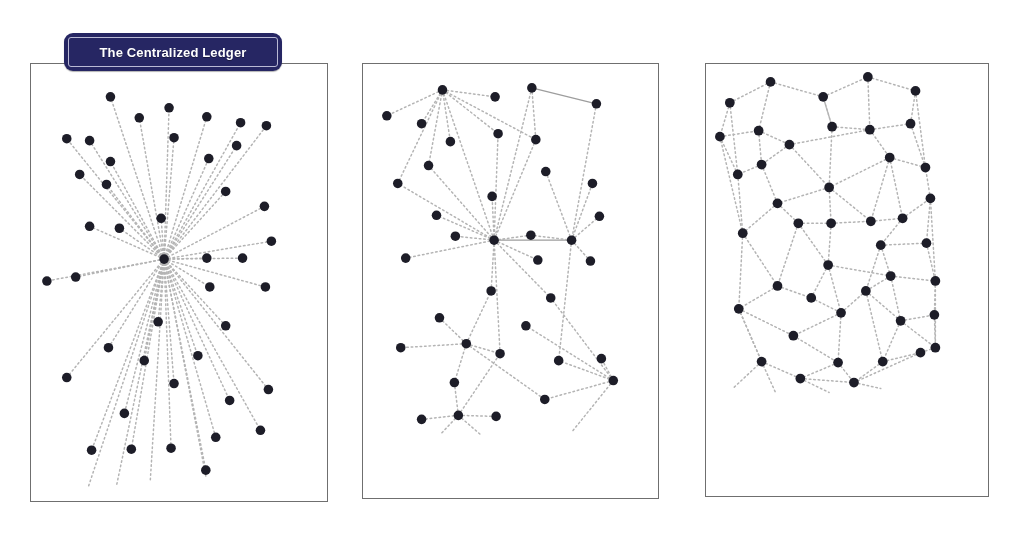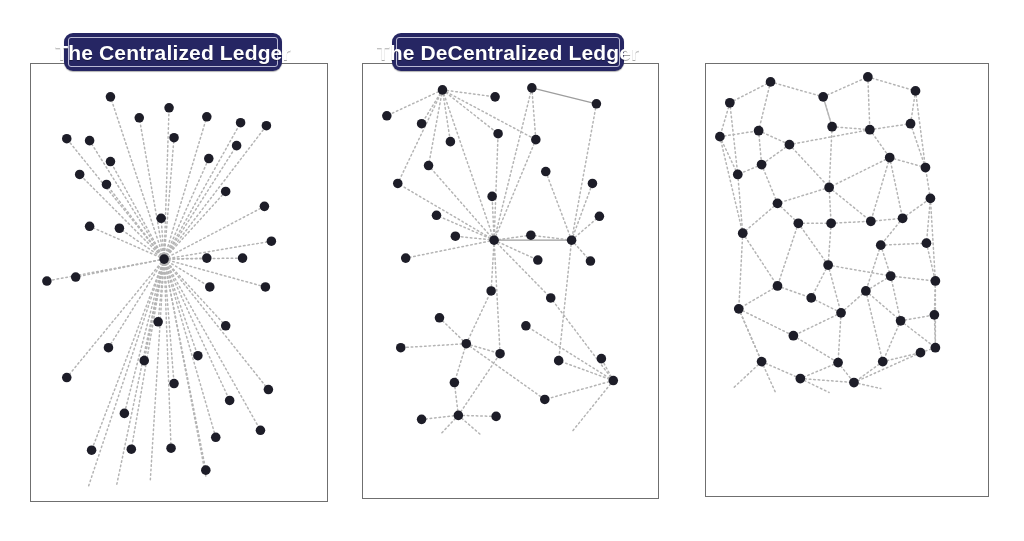--- a/index.html
+++ b/index.html
@@ -56,21 +56,21 @@
     border-radius: 3px;
     width: 100%;
     height: 100%;
     display: flex;
     align-items: center;
     justify-content: center;
   }
   .badge-label {
     color: #ffffff;
     font-family: "Liberation Sans", sans-serif;
-    font-size: 21px;
+    font-size: 13px;
     font-weight: bold;
     letter-spacing: 0.15px;
     white-space: nowrap;
     line-height: 1;
     text-shadow: 0 1px 0 rgba(0,0,0,0.35);
   }
 
   .edge {
     stroke: #b4b4b4;
     stroke-width: 1.5;
@@ -283,25 +283,20 @@
         <circle cx="240" cy="296" r="4.8" class="node" fill="#1d1d28"></circle>
         <circle cx="92" cy="320" r="4.8" class="node" fill="#1d1d28"></circle>
         <circle cx="183" cy="337" r="4.8" class="node" fill="#1d1d28"></circle>
         <circle cx="96" cy="353" r="4.8" class="node" fill="#1d1d28"></circle>
         <circle cx="59" cy="357" r="4.8" class="node" fill="#1d1d28"></circle>
         <circle cx="134" cy="354" r="4.8" class="node" fill="#1d1d28"></circle>
         <circle cx="78" cy="372" r="0.01" class="node" fill="#1d1d28"></circle>
         <circle cx="118" cy="372" r="0.01" class="node" fill="#1d1d28"></circle>
         <circle cx="210" cy="370" r="0.01" class="node" fill="#1d1d28"></circle>
       </svg>
-  </div>
-  <div class="badge" id="badge-decentralized" style="left: 392px; top: 33px; width: 232px; height: 38px; background: rgb(38, 38, 99);">
-    <div class="badge-inner">
-      <span class="badge-label">The DeCentralized Ledger</span>
-    </div>
   </div>
 
   <div class="panel" id="panel-distributed" style="left: 705px; top: 63px; width: 284px; height: 434px; border-color: rgb(111, 111, 111);">
     <svg class="panel-canvas" id="svg-distributed" viewBox="0 0 284 434" preserveAspectRatio="none">
         <line x1="24" y1="39" x2="65" y2="18" class="edge"></line>
         <line x1="24" y1="39" x2="14" y2="73" class="edge"></line>
         <line x1="65" y1="18" x2="118" y2="33" class="edge"></line>
         <line x1="65" y1="18" x2="53" y2="67" class="edge"></line>
         <line x1="118" y1="33" x2="163" y2="13" class="edge"></line>
         <line x1="118" y1="33" x2="127" y2="63" class="edge"></line>

